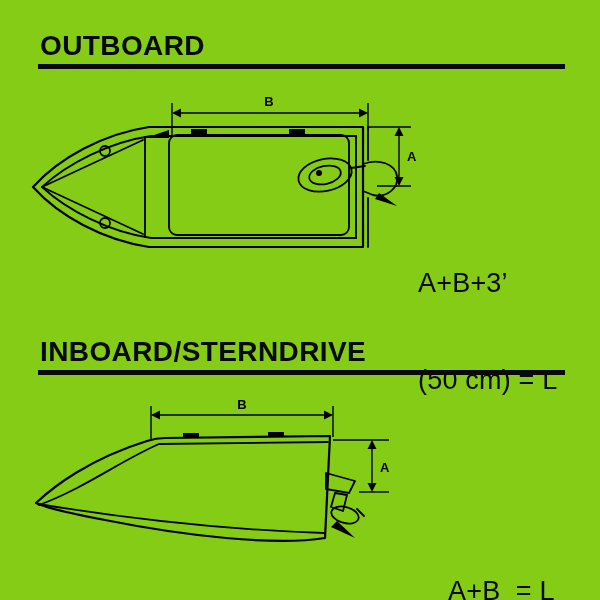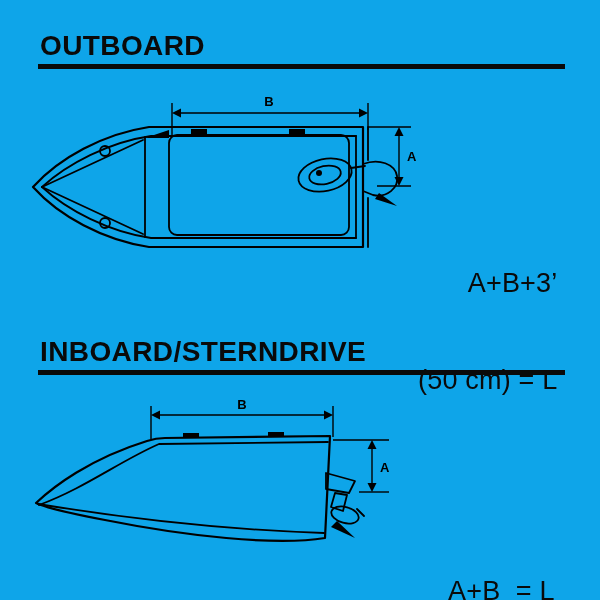--- a/index.html
+++ b/index.html
@@ -1,20 +1,20 @@
 <!DOCTYPE html>
 <html><head>
 <meta charset="utf-8">
 <style>
   html, body { margin: 0; padding: 0; background: #ffffff; }
   .canvas {
     position: relative;
     width: 600px;
     height: 600px;
-    background: #0ea5e9;
+    background: #84cc16;
     overflow: hidden;
     font-family: "Liberation Sans", sans-serif;
     color: #000000;
   }
   .heading {
     position: absolute;
     font-size: 28px;
     font-weight: bold;
     letter-spacing: 0.4px;
     color: #0a0a0a;
@@ -104,21 +104,21 @@
     <g class="ink-thin">
       <line x1="343" y1="47" x2="386" y2="47"></line>
       <line x1="352" y1="106" x2="386" y2="106"></line>
       <line x1="374" y1="55" x2="374" y2="98"></line>
       <polygon points="374,47 369.5,56 378.5,56" class="ink-fill"></polygon>
       <polygon points="374,106 369.5,97 378.5,97" class="ink-fill"></polygon>
     </g>
     <text x="382" y="81" text-anchor="start" class="dim-label">A</text>
   </svg>
 
-  <div class="formula" style="left:418px; top:202px;text-align:right;">
+  <div class="formula" style="left:418px; top:202px;">
     <div>A+B+3’</div>
     <div>(50 cm) = L</div>
   </div>
 
   <div class="heading" style="left:40px; top:336px;text-align:right;">INBOARD/STERNDRIVE</div>
 
   <div class="rule" style="left:38px; top:370px;"></div>
 
   <svg class="diagram" style="left:25px; top:393px;" width="405" height="175" viewBox="0 0 405 175">
 

